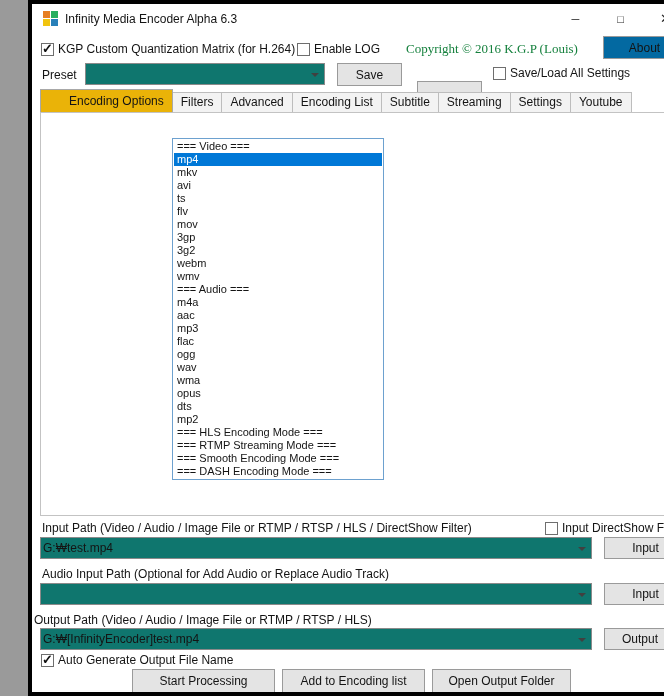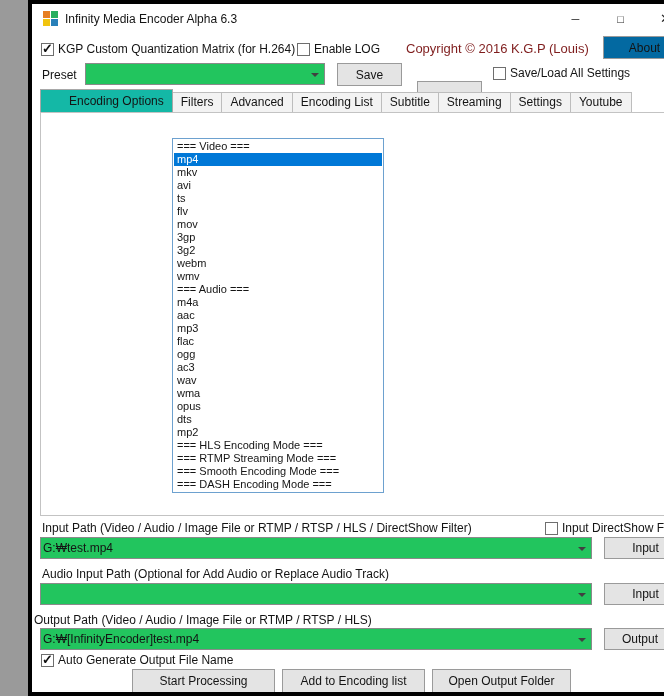--- a/index.html
+++ b/index.html
@@ -9,21 +9,21 @@
     border:4px solid #000000; overflow:hidden;
     font-family:"Liberation Sans", sans-serif; font-size:12px; color:#141414;margin-left:28px;
   }
   .lbl { position:absolute; white-space:nowrap; }
   .btn {
     position:absolute; background:#e4e4e4; border:1px solid #9a9a9a;
     display:flex; align-items:center; justify-content:center; cursor:default;
     font-size:12px; color:#141414;
   }
   .btn.dark { background:#0369a1; }
-  .combo { position:absolute; background:#22c55e; border:1px solid #8a8a8a; height:22px; }
+  .combo { position:absolute; background:#0f766e; border:1px solid #8a8a8a; height:22px; }
   .combo .val { position:absolute; left:4px; top:3px; right:16px; white-space:nowrap; overflow:hidden; }
   .combo .arr {
     position:absolute; right:5px; top:9px; width:0; height:0;
     border-left:4px solid transparent; border-right:4px solid transparent; border-top:4px solid #404040;
   }
   .combo.focus { background:#0078d7; border-color:#005a9e; }
   .combo.focus .val { color:#fff; }
   .combo.focus .arrzone { position:absolute; right:1px; top:1px; bottom:1px; width:18px; background:#cce4f7; }
   .combo.focus .arrzone .arr { position:absolute; right:5px; top:8px; border-top-color:#1d1d1d; }
   .combo.disabled { background:#efefef; border-color:#b8b8b8; }
@@ -37,26 +37,26 @@
   
   .titlebar { position:absolute; left:0; top:0; right:0; height:30px; background:#fff; }
   .title-text { position:absolute; left:33px; top:8px; font-size:12px; }
   .app-icon { position:absolute; left:11px; top:7px; width:16px; height:16px; }
   .app-icon i { position:absolute; width:7px; height:7px; }
   .app-icon .i1 { left:0; top:0; background:#e67e22; }
   .app-icon .i2 { left:8px; top:0; background:#27ae60; }
   .app-icon .i3 { left:0; top:8px; background:#f1c40f; }
   .app-icon .i4 { left:8px; top:8px; background:#2980b9; }
   .win-btn { position:absolute; top:0; width:45px; height:30px; text-align:center; line-height:30px; font-size:11px; color:#222; }
-  .copyright { color:#7f1d1d; font-size:13px; }
+  .copyright { color:#15803d; font-size:13px;font-family:Liberation Serif, serif; }
   
   .tabs { position:absolute; left:8px; top:86px; height:22px; display:flex; align-items:flex-end; z-index:5; }
   .tab { height:20px; line-height:19px; padding:0 8px; border:1px solid #bdbdbd; border-bottom:none; background:#f3f3f3; white-space:nowrap; }
   .tab + .tab { border-left:none; }
-  .tab.active { height:23px; line-height:22px; background:#14b8a6; border-color:#a8a8a8;padding-left:28px; }
+  .tab.active { height:23px; line-height:22px; background:#eab308; border-color:#a8a8a8;padding-left:28px; }
   .panel { position:absolute; left:8px; top:108px; width:647px; height:404px; border:1px solid #c3c3c3; background:#fff; z-index:1; }
   .info { color:#222222; }
   
   .dd { position:absolute; left:140px; top:134px; width:212px; background:#fff; border:1px solid #6da1cf; z-index:60; padding:1px; }
   .dd-item { height:13px; line-height:13px; font-size:11px; padding-left:3px; white-space:nowrap; overflow:hidden; }
   .dd-item.sel { background:#0078d7; color:#fff; }
   .pathinput { position:absolute; left:2px; top:1px; right:18px; height:18px; border:none; outline:none; font:12px "Liberation Sans", sans-serif; color:#141414; background:transparent; }
   .smalllbl { font-size:11px; }
 </style>
 </head>
@@ -259,21 +259,20 @@
     <div class="dd-item">3gp</div>
     <div class="dd-item">3g2</div>
     <div class="dd-item">webm</div>
     <div class="dd-item">wmv</div>
     <div class="dd-item">=== Audio ===</div>
     <div class="dd-item">m4a</div>
     <div class="dd-item">aac</div>
     <div class="dd-item">mp3</div>
     <div class="dd-item">flac</div>
     <div class="dd-item">ogg</div>
-    <div class="dd-item">ac3</div>
     <div class="dd-item">wav</div>
     <div class="dd-item">wma</div>
     <div class="dd-item">opus</div>
     <div class="dd-item">dts</div>
     <div class="dd-item">mp2</div>
     <div class="dd-item">=== HLS Encoding Mode ===</div>
     <div class="dd-item">=== RTMP Streaming Mode ===</div>
     <div class="dd-item">=== Smooth Encoding Mode ===</div>
     <div class="dd-item">=== DASH Encoding Mode ===</div>
   </div>

